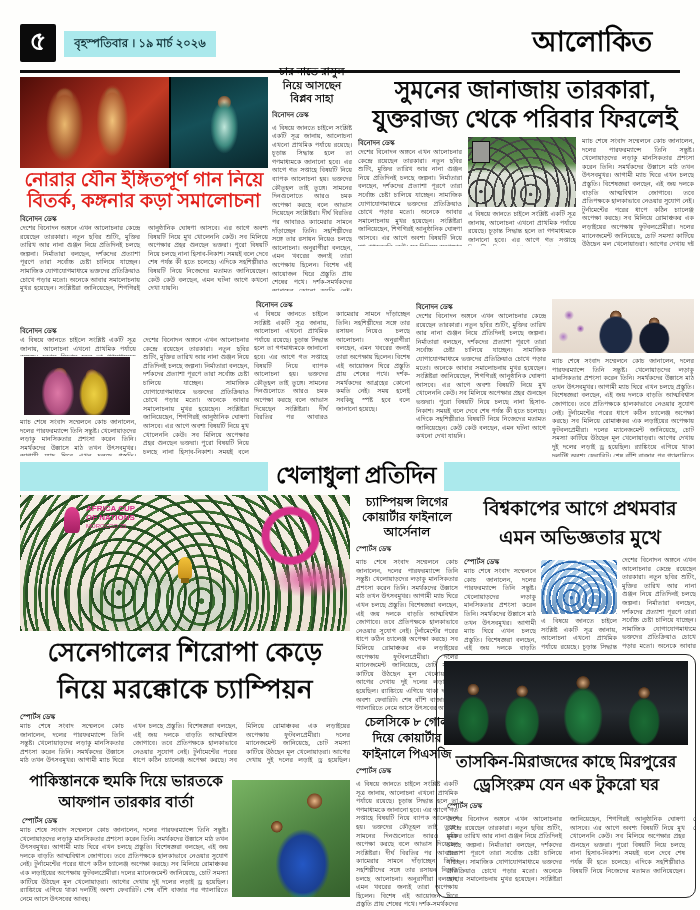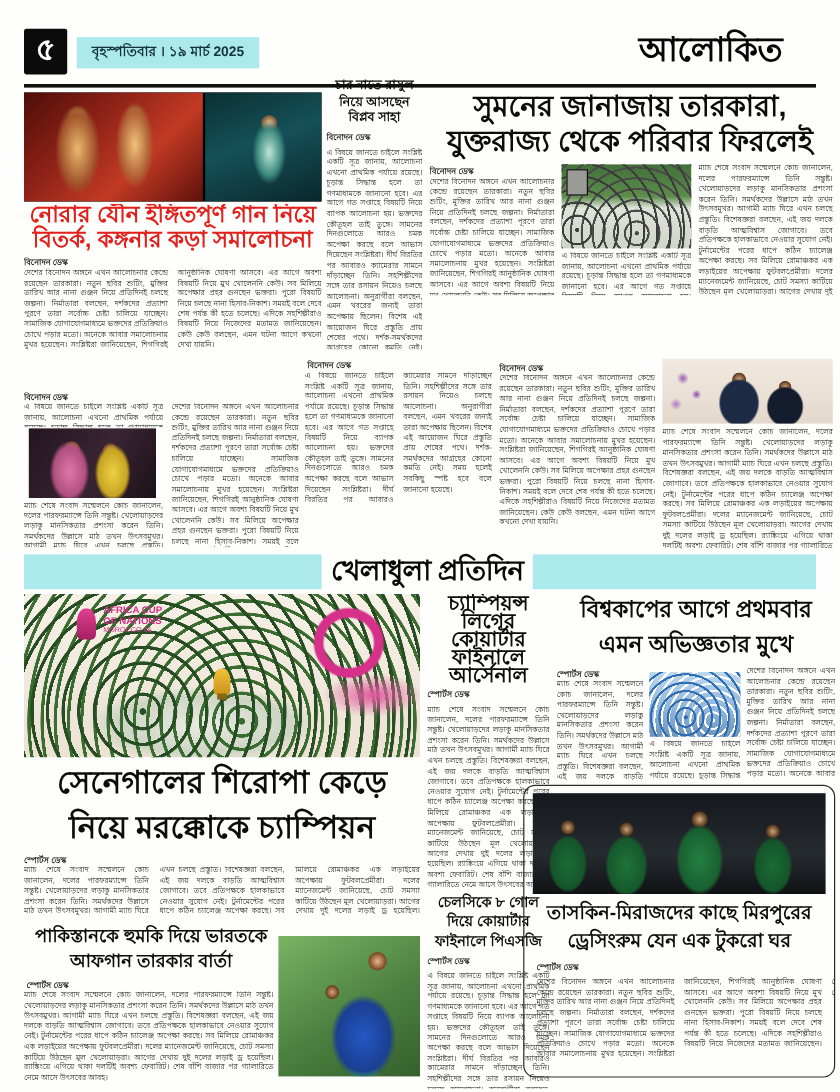--- a/index.html
+++ b/index.html
@@ -92,21 +92,21 @@
 </style>
 </head>
 <body>
 
 <div class="page">
 
   <div class="abs pgnum" style="left:20px;top:24px;width:36px;height:38px;">
     <span>৫</span>
   </div>
   <div class="abs datebox" style="left:64px;top:31px;width:152px;height:26px;">
-    <span>বৃহস্পতিবার । ১৯ মার্চ 2025</span>
+    <span>বৃহস্পতিবার । ১৯ মার্চ ২০২৬</span>
   </div>
   <div class="abs mast mast-r" style="left:492px;top:16px;width:200px;height:52px;">আলোকিত প্রতিদিন</div>
   <div class="abs hrule" style="left:20px;top:70px;width:660px;height:2.5px;"></div>
 
   <div class="abs" style="left:20px;top:77px;width:248px;height:91px;display:flex;gap:2px;background:#000;">
     <div class="photo ph-warm" style="width:149px;height:91px;"></div>
     <div class="photo ph-teal" style="width:97px;height:91px;"></div>
   </div>
 
   <div class="abs" style="left:272px;top:65px;width:80px;height:226px;">
@@ -158,21 +158,21 @@
   <div class="abs hl" style="left:20px;top:634px;width:330px;height:74px;font-size:26px;line-height:37px;">সেনেগালের শিরোপা কেড়ে নিয়ে মরক্কোকে চ্যাম্পিয়ন ঘোষণা</div>
   <div class="abs byline" style="left:20px;top:711px;width:100px;height:9px;">স্পোর্টস ডেস্ক</div>
   <div class="abs body cols3" style="left:20px;top:722px;width:330px;height:45px;">ম্যাচ শেষে সংবাদ সম্মেলনে কোচ জানালেন, দলের পারফরম্যান্সে তিনি সন্তুষ্ট। খেলোয়াড়দের লড়াকু মানসিকতার প্রশংসা করেন তিনি। সমর্থকদের উল্লাসে মাঠ তখন উৎসবমুখর। আগামী ম্যাচ ঘিরে এখন চলছে প্রস্তুতি। বিশেষজ্ঞরা বলছেন, এই জয় দলকে বাড়তি আত্মবিশ্বাস জোগাবে। তবে প্রতিপক্ষকে হালকাভাবে নেওয়ার সুযোগ নেই। টুর্নামেন্টের পরের ধাপে কঠিন চ্যালেঞ্জ অপেক্ষা করছে। সব মিলিয়ে রোমাঞ্চকর এক লড়াইয়ের অপেক্ষায় ফুটবলপ্রেমীরা। দলের ম্যানেজমেন্ট জানিয়েছে, চোট সমস্যা কাটিয়ে উঠছেন মূল খেলোয়াড়রা। আগের দেখায় দুই দলের লড়াই ড্র হয়েছিল। র‍্যাঙ্কিংয়ে এগিয়ে থাকা দলটিই অবশ্য ফেবারিট। শেষ বাঁশি বাজার পর গ্যালারিতে নেমে আসে উৎসবের আবহ।</div>
 
   <div class="abs hl" style="left:20px;top:770px;width:212px;height:42px;font-size:15px;line-height:21px;">পাকিস্তানকে হুমকি দিয়ে ভারতকে আফগান তারকার বার্তা</div>
   <div class="abs byline" style="left:22px;top:815px;width:100px;height:9px;">স্পোর্টস ডেস্ক</div>
   <div class="abs body" style="left:20px;top:826px;width:208px;height:80px;">ম্যাচ শেষে সংবাদ সম্মেলনে কোচ জানালেন, দলের পারফরম্যান্সে তিনি সন্তুষ্ট। খেলোয়াড়দের লড়াকু মানসিকতার প্রশংসা করেন তিনি। সমর্থকদের উল্লাসে মাঠ তখন উৎসবমুখর। আগামী ম্যাচ ঘিরে এখন চলছে প্রস্তুতি। বিশেষজ্ঞরা বলছেন, এই জয় দলকে বাড়তি আত্মবিশ্বাস জোগাবে। তবে প্রতিপক্ষকে হালকাভাবে নেওয়ার সুযোগ নেই। টুর্নামেন্টের পরের ধাপে কঠিন চ্যালেঞ্জ অপেক্ষা করছে। সব মিলিয়ে রোমাঞ্চকর এক লড়াইয়ের অপেক্ষায় ফুটবলপ্রেমীরা। দলের ম্যানেজমেন্ট জানিয়েছে, চোট সমস্যা কাটিয়ে উঠছেন মূল খেলোয়াড়রা। আগের দেখায় দুই দলের লড়াই ড্র হয়েছিল। র‍্যাঙ্কিংয়ে এগিয়ে থাকা দলটিই অবশ্য ফেবারিট। শেষ বাঁশি বাজার পর গ্যালারিতে নেমে আসে উৎসবের আবহ।</div>
   <div class="abs photo ph-afghan" style="left:232px;top:780px;width:118px;height:117px;"></div>
 
   <div class="abs" style="left:356px;top:495px;width:102px;height:412px;">
-    <div class="hl" style="font-size:17px;line-height:15px;">চ্যাম্পিয়ন্স লিগের কোয়ার্টার ফাইনালে আর্সেনাল</div>
+    <div class="hl" style="font-size:12px;line-height:15px;">চ্যাম্পিয়ন্স লিগের কোয়ার্টার ফাইনালে আর্সেনাল</div>
     <div class="byline" style="margin-top:3px;">স্পোর্টস ডেস্ক</div>
     <div class="body" style="margin-top:3px;height:150px;">ম্যাচ শেষে সংবাদ সম্মেলনে কোচ জানালেন, দলের পারফরম্যান্সে তিনি সন্তুষ্ট। খেলোয়াড়দের লড়াকু মানসিকতার প্রশংসা করেন তিনি। সমর্থকদের উল্লাসে মাঠ তখন উৎসবমুখর। আগামী ম্যাচ ঘিরে এখন চলছে প্রস্তুতি। বিশেষজ্ঞরা বলছেন, এই জয় দলকে বাড়তি আত্মবিশ্বাস জোগাবে। তবে প্রতিপক্ষকে হালকাভাবে নেওয়ার সুযোগ নেই। টুর্নামেন্টের পরের ধাপে কঠিন চ্যালেঞ্জ অপেক্ষা করছে। সব মিলিয়ে রোমাঞ্চকর এক লড়াইয়ের অপেক্ষায় ফুটবলপ্রেমীরা। দলের ম্যানেজমেন্ট জানিয়েছে, চোট সমস্যা কাটিয়ে উঠছেন মূল খেলোয়াড়রা। আগের দেখায় দুই দলের লড়াই ড্র হয়েছিল। র‍্যাঙ্কিংয়ে এগিয়ে থাকা দলটিই অবশ্য ফেবারিট। শেষ বাঁশি বাজার পর গ্যালারিতে নেমে আসে উৎসবের আবহ।</div>
     <div class="hl" style="font-size:12px;line-height:16px;margin-top:6px;">চেলসিকে ৮ গোল দিয়ে কোয়ার্টার ফাইনালে পিএসজি</div>
     <div class="byline" style="margin-top:3px;">স্পোর্টস ডেস্ক</div>
     <div class="body" style="margin-top:3px;height:168px;">এ বিষয়ে জানতে চাইলে সংশ্লিষ্ট একটি সূত্র জানায়, আলোচনা এখনো প্রাথমিক পর্যায়ে রয়েছে। চূড়ান্ত সিদ্ধান্ত হলে তা গণমাধ্যমকে জানানো হবে। এর আগে গত সপ্তাহে বিষয়টি নিয়ে ব্যাপক আলোচনা হয়। ভক্তদের কৌতূহল তাই তুঙ্গে। সামনের দিনগুলোতে আরও চমক অপেক্ষা করছে বলে আভাস দিয়েছেন সংশ্লিষ্টরা। দীর্ঘ বিরতির পর আবারও ক্যামেরার সামনে দাঁড়াচ্ছেন তিনি। সহশিল্পীদের সঙ্গে তার রসায়ন নিয়েও চলছে আলোচনা। অনুরাগীরা বলছেন, এমন খবরের জন্যই তারা অপেক্ষায় ছিলেন। বিশেষ এই আয়োজন ঘিরে প্রস্তুতি প্রায় শেষের পথে। দর্শক-সমর্থকদের আগ্রহের কোনো কমতি নেই। সময় হলেই সবকিছু স্পষ্ট হবে বলে জানানো হয়েছে।</div>
   </div>
 
   <div class="abs hl" style="left:464px;top:494px;width:232px;height:58px;font-size:19px;line-height:29px;">বিশ্বকাপের আগে প্রথমবার এমন অভিজ্ঞতার মুখে আর্জেন্টিনা</div>
   <div class="abs byline" style="left:464px;top:556px;width:80px;height:9px;">স্পোর্টস ডেস্ক</div>
   <div class="abs body" style="left:464px;top:567px;width:72px;height:84px;">ম্যাচ শেষে সংবাদ সম্মেলনে কোচ জানালেন, দলের পারফরম্যান্সে তিনি সন্তুষ্ট। খেলোয়াড়দের লড়াকু মানসিকতার প্রশংসা করেন তিনি। সমর্থকদের উল্লাসে মাঠ তখন উৎসবমুখর। আগামী ম্যাচ ঘিরে এখন চলছে প্রস্তুতি। বিশেষজ্ঞরা বলছেন, এই জয় দলকে বাড়তি আত্মবিশ্বাস জোগাবে। তবে প্রতিপক্ষকে হালকাভাবে নেওয়ার সুযোগ নেই। টুর্নামেন্টের পরের ধাপে কঠিন চ্যালেঞ্জ অপেক্ষা করছে। সব মিলিয়ে রোমাঞ্চকর এক লড়াইয়ের অপেক্ষায় ফুটবলপ্রেমীরা। দলের ম্যানেজমেন্ট জানিয়েছে, চোট সমস্যা কাটিয়ে উঠছেন মূল খেলোয়াড়রা। আগের দেখায় দুই দলের লড়াই ড্র হয়েছিল। র‍্যাঙ্কিংয়ে এগিয়ে থাকা দলটিই অবশ্য ফেবারিট। শেষ বাঁশি বাজার পর গ্যালারিতে নেমে আসে উৎসবের আবহ।</div>

